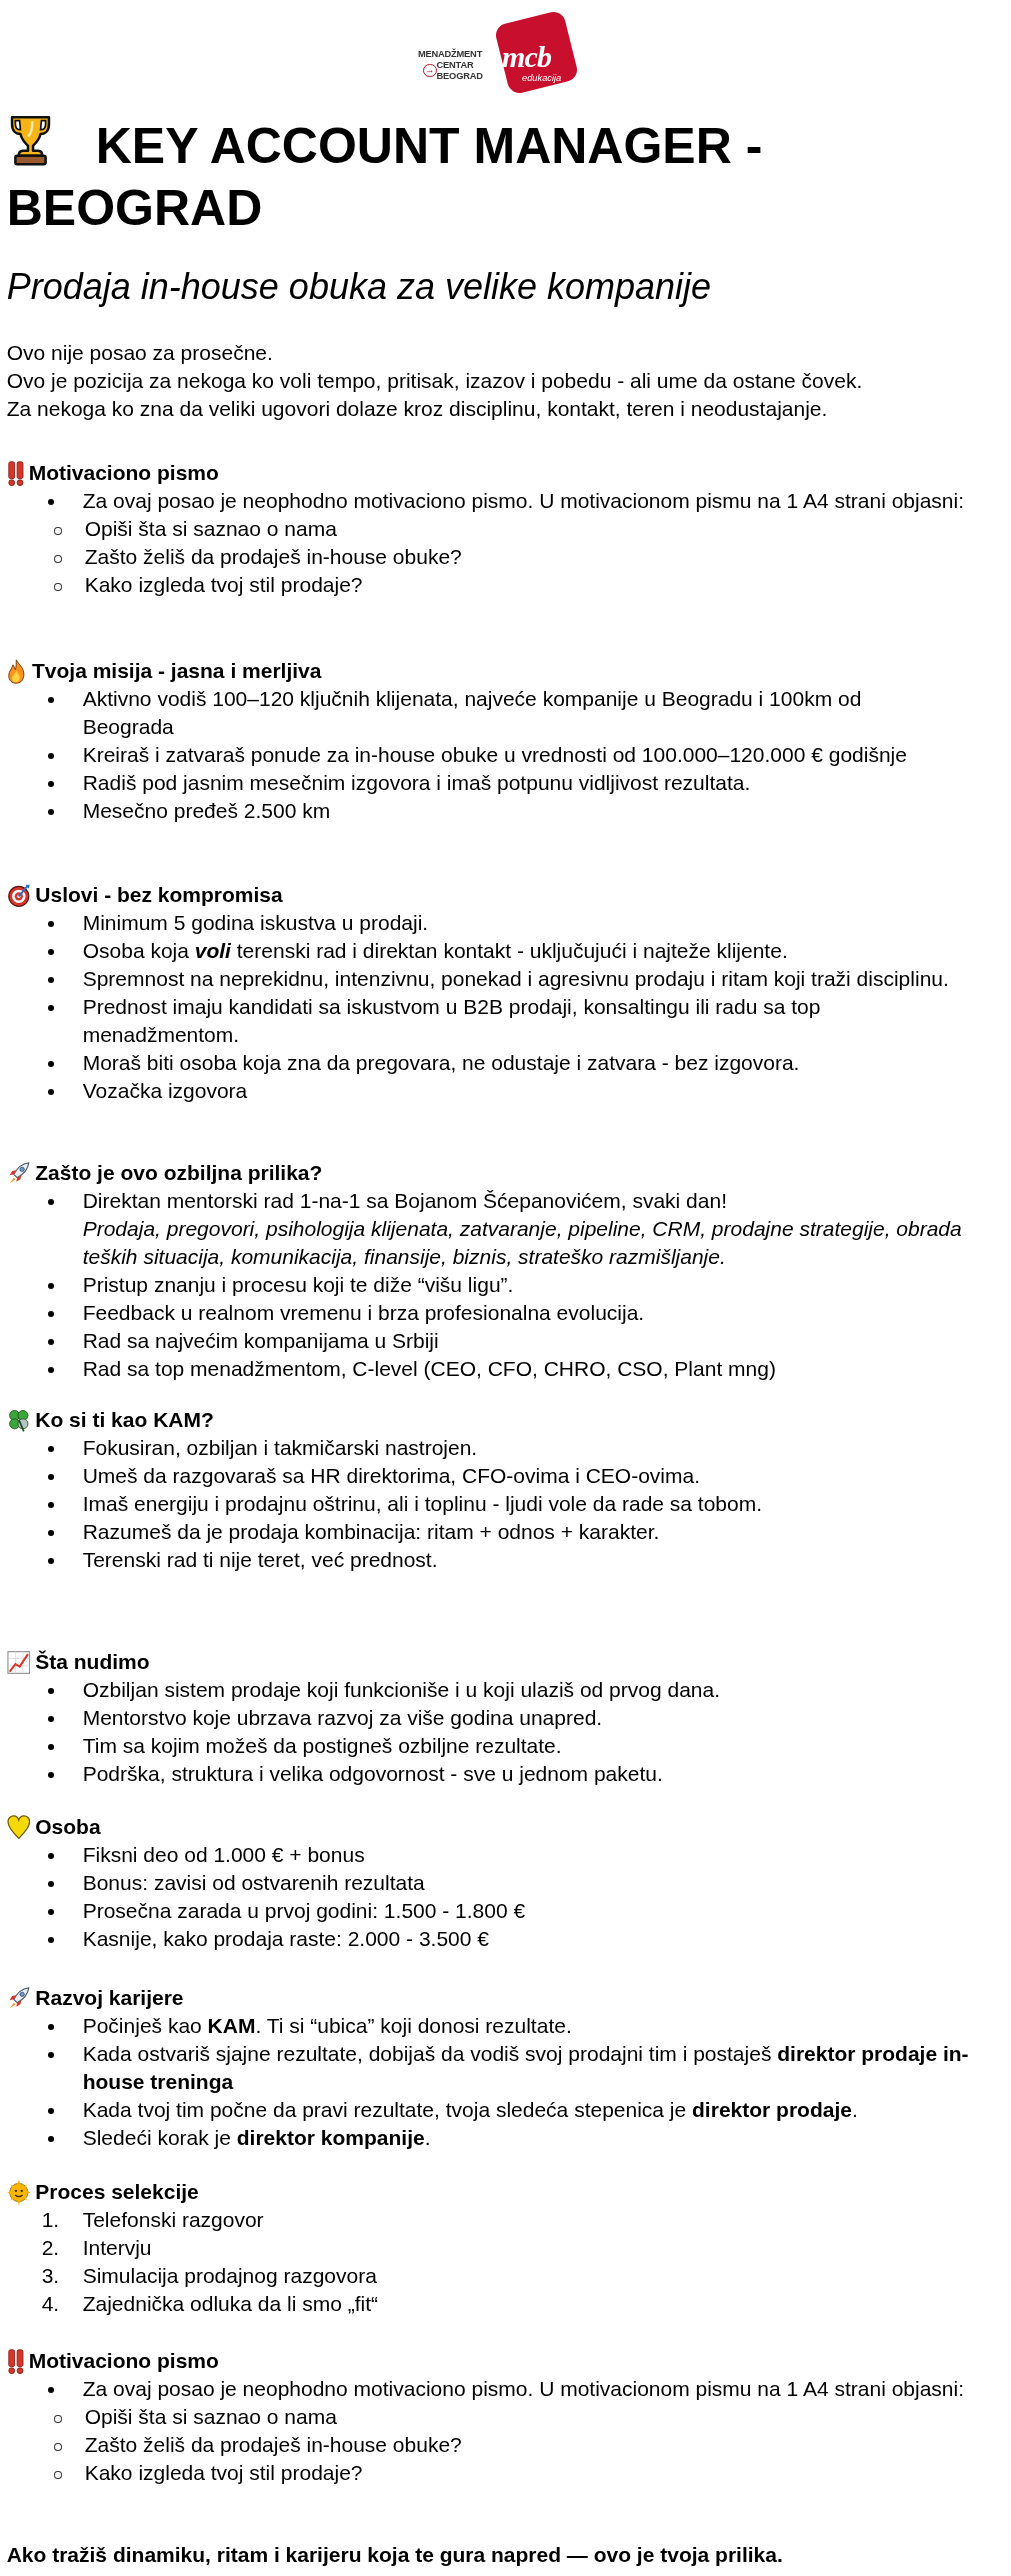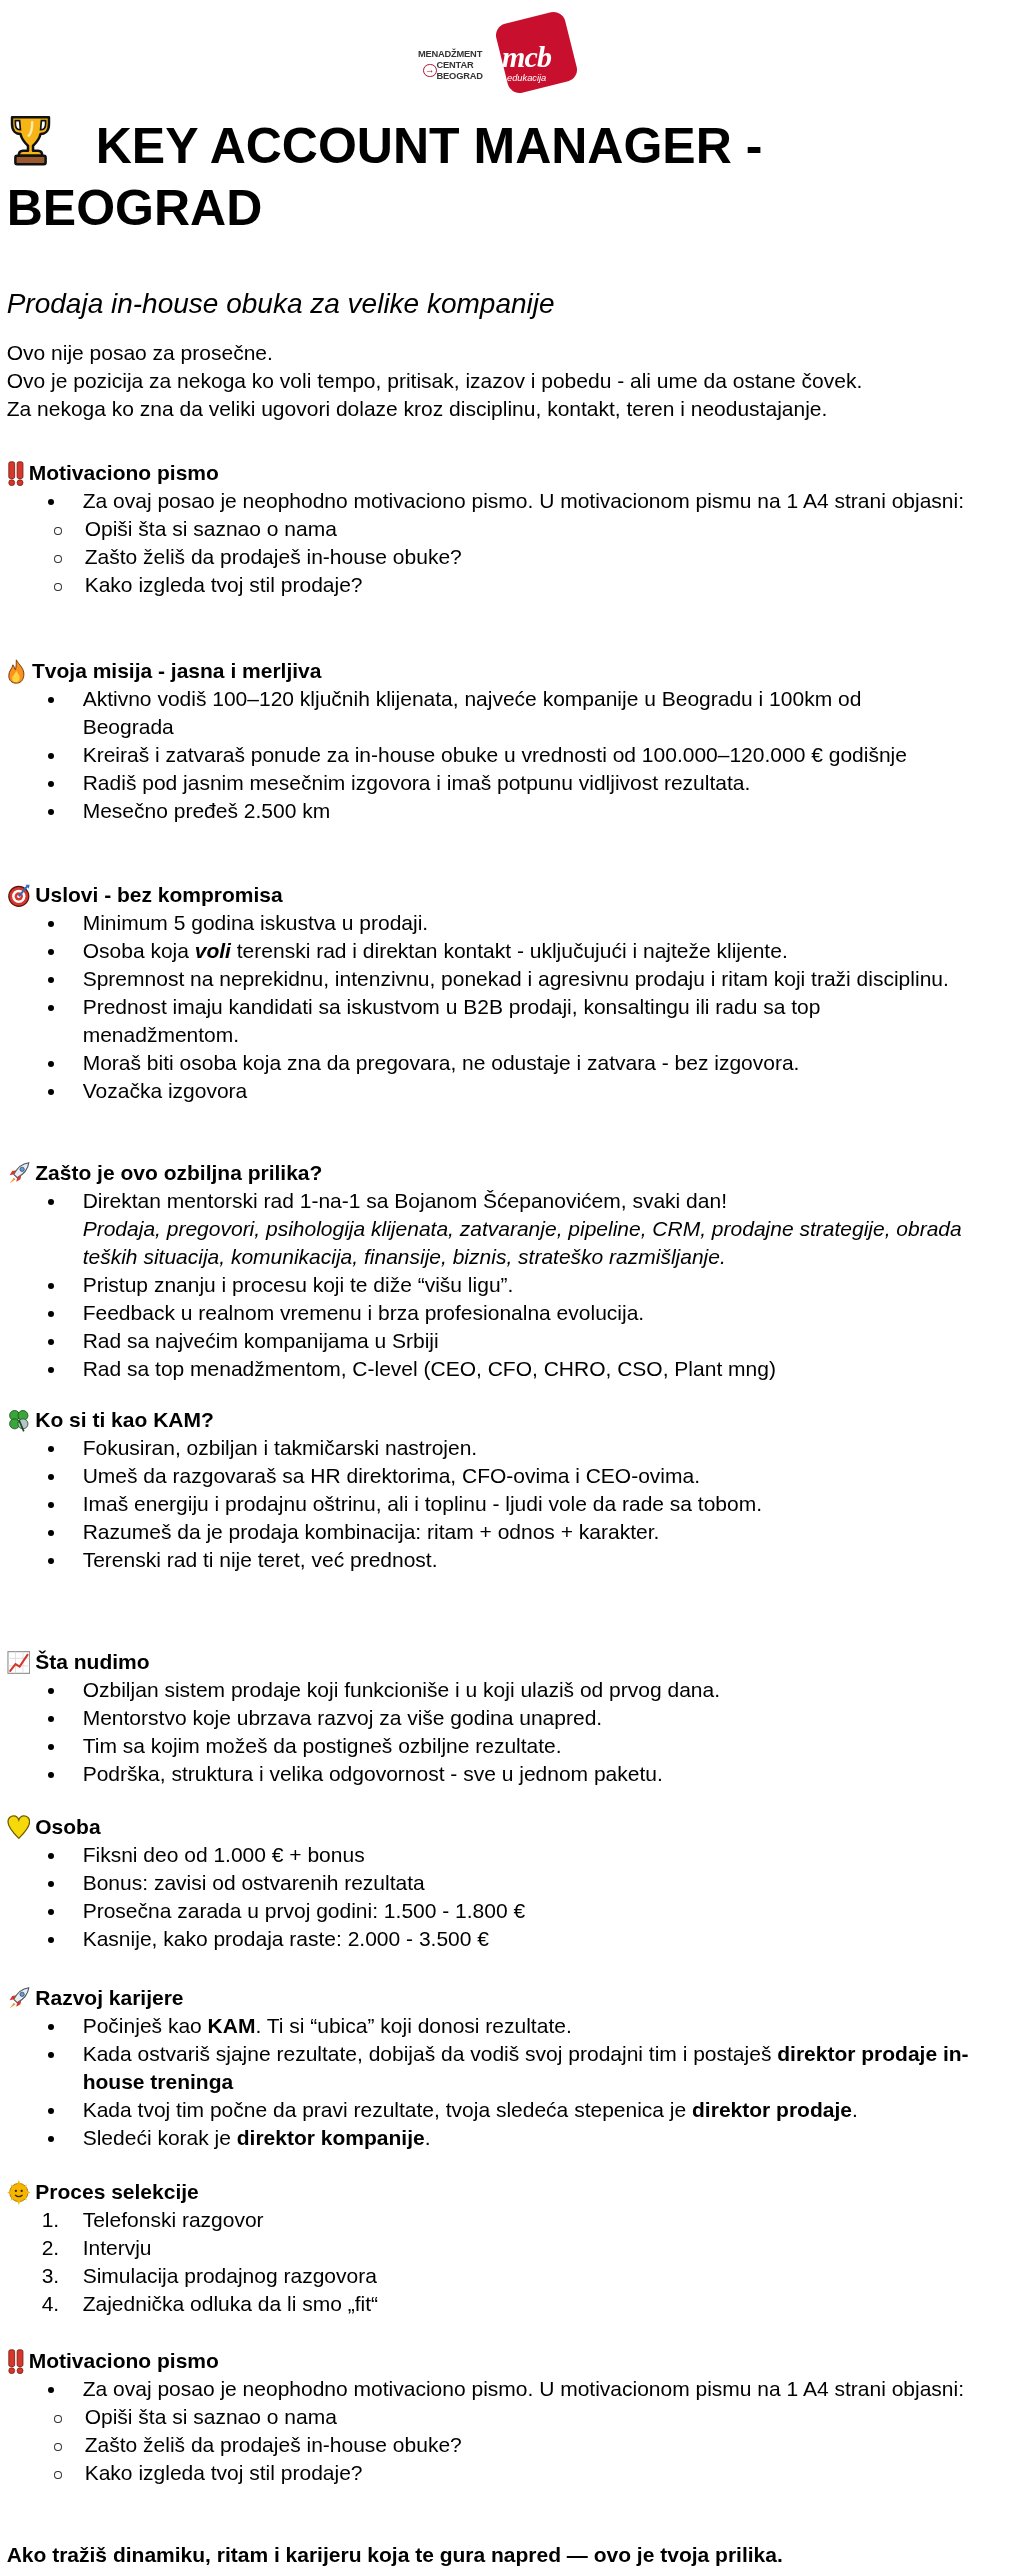--- a/index.html
+++ b/index.html
@@ -34,32 +34,32 @@
     position: absolute; left: 83px; top: 5px; width: 71px; height: 71px;
     background: #c8102e; border-radius: 11.8px; transform: rotate(-14deg);
   }
   .logo-mcb {
     position: absolute; left: 84px; top: 30px; width: 76px;
     font-family: "Liberation Serif", serif; font-style: italic; font-weight: bold;
     color: #ffffff; font-size: 30px; line-height: 30px; letter-spacing: -0.8px;
   }
   .logo-edu {
     position: absolute; left: 89px; top: 61px;
-    font-style: italic; color: #ffffff; font-size: 9.3px; line-height: 10px;
+    font-style: italic; color: #ffffff; font-size: 9.3px; line-height: 10px; padding-left: 15px;
   }
 
   
   .title {
     position: absolute; left: 6.7px; top: 112px; width: 995px;
     font-size: 50px; line-height: 62px; font-weight: bold; letter-spacing: 0px;
   }
   .trophy { display: inline-block; width: 47px; height: 54px; vertical-align: -3.4px; margin-right: 42px; position: relative; }
   .subtitle {
-    position: absolute; left: 6.7px; top: 280px;
-    font-size: 28px; line-height: 47px; font-style: italic; font-weight: normal;
+    position: absolute; left: 6.7px; top: 263px;
+    font-size: 36px; line-height: 47px; font-style: italic; font-weight: normal;
   }
   .intro {
     position: absolute; left: 6.7px; top: 339px; width: 995px;
     font-size: 21px; line-height: 28px;
   }
   .intro p { white-space: nowrap; }
 
   
   .section { position: absolute; left: 6.7px; width: 1003px; }
   .sec-head {

